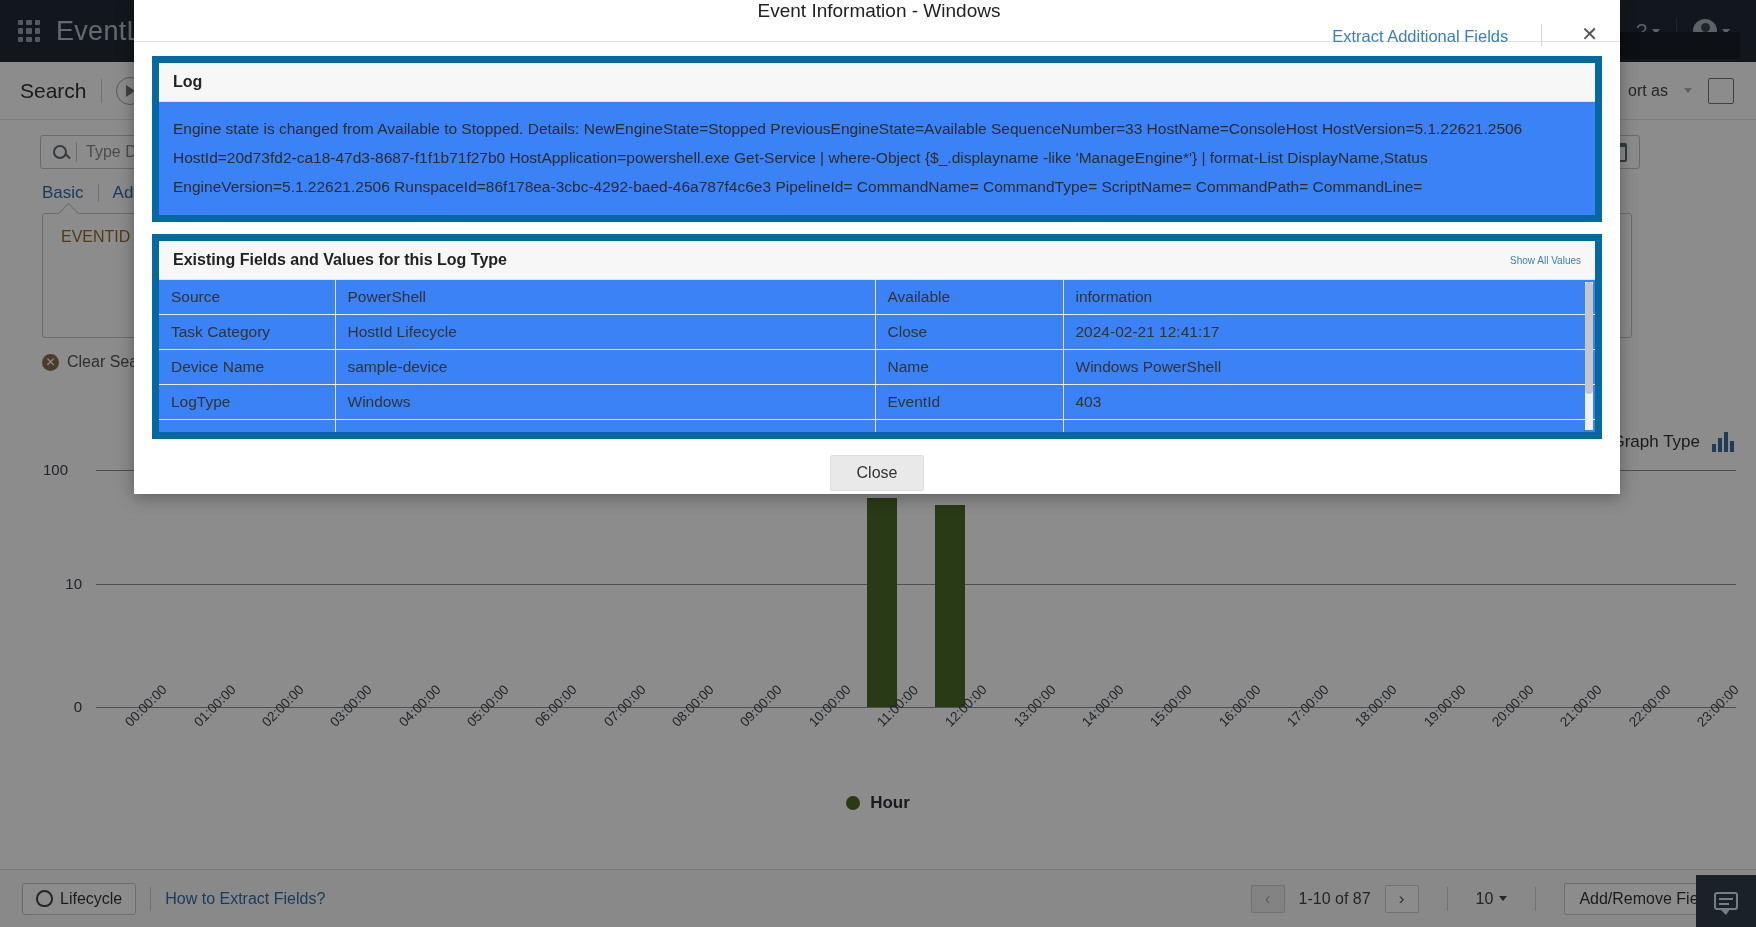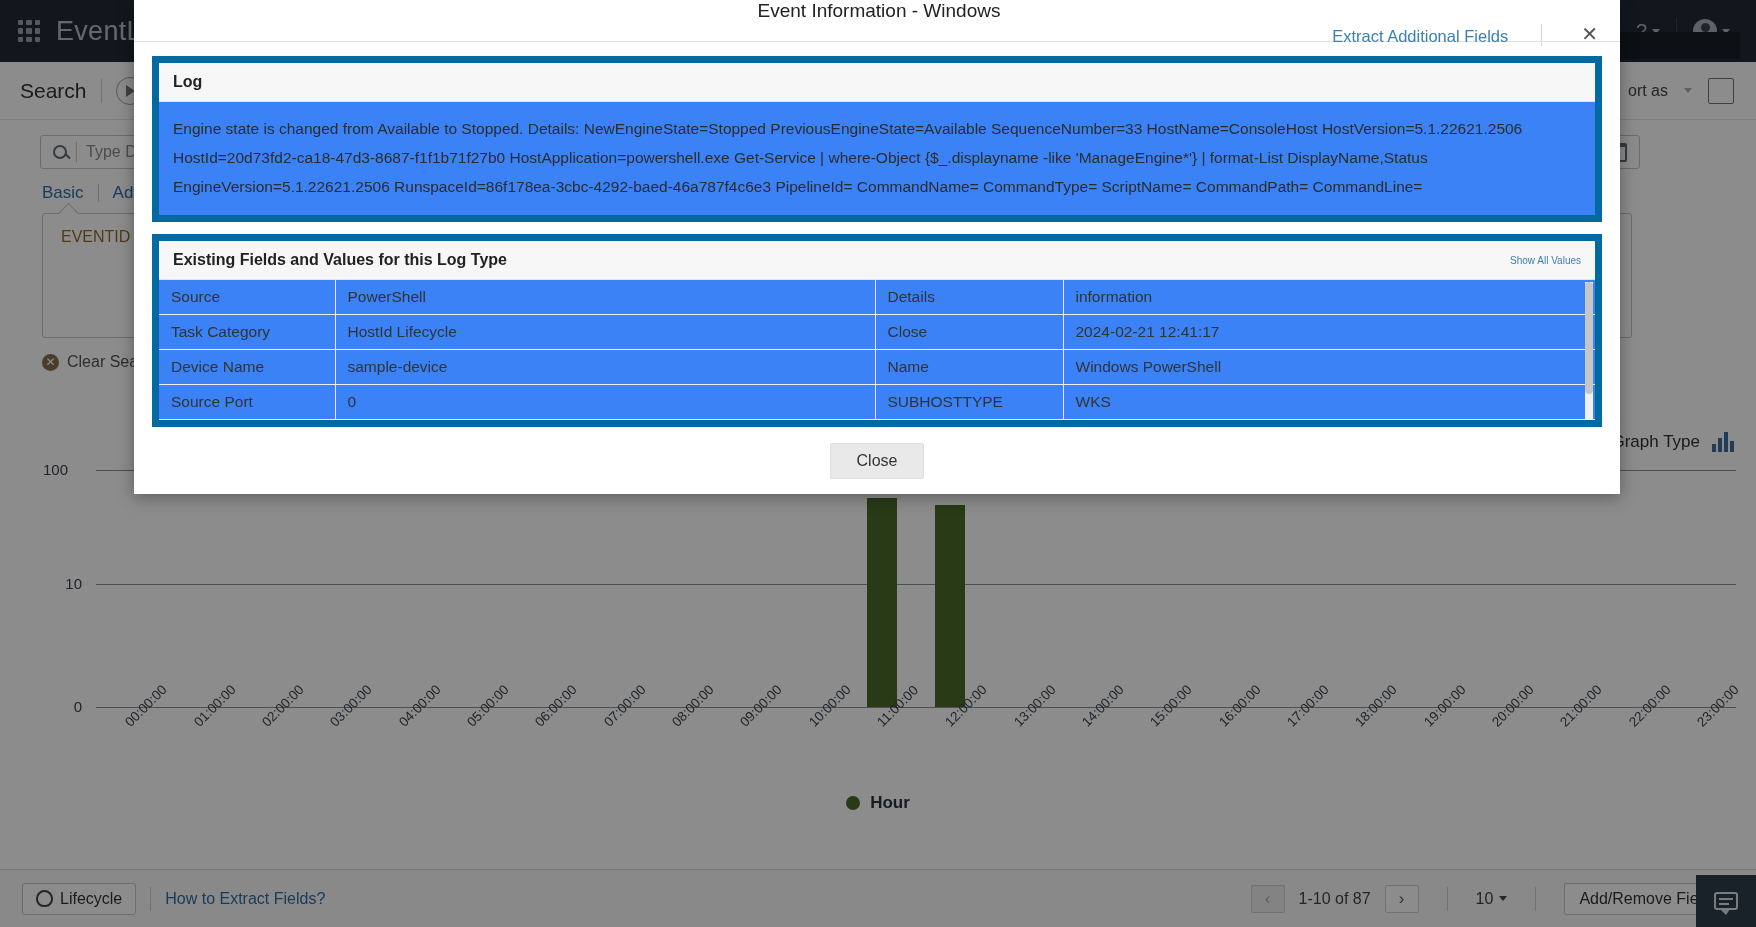--- a/index.html
+++ b/index.html
@@ -360,36 +360,42 @@
         <div class="panel-head">
           <span>Existing Fields and Values for this Log Type</span>
           <a class="right-link">Show All Values</a>
         </div>
         <div class="fields-scroll">
           <table class="fields">
             <tbody id="fields-body">
                 <tr>
                   <td class="k1">Source</td>
                   <td class="v1">PowerShell</td>
-                  <td class="k2">Details</td>
+                  <td class="k2">Available</td>
                   <td class="v2">information</td>
                 </tr>
                 <tr>
                   <td class="k1">Task Category</td>
                   <td class="v1">HostId Lifecycle</td>
                   <td class="k2">Close</td>
                   <td class="v2">2024-02-21 12:41:17</td>
                 </tr>
                 <tr>
                   <td class="k1">Device Name</td>
                   <td class="v1">sample-device</td>
                   <td class="k2">Name</td>
                   <td class="v2">Windows PowerShell</td>
                 </tr>
                 <tr>
+                  <td class="k1">LogType</td>
+                  <td class="v1">Windows</td>
+                  <td class="k2">EventId</td>
+                  <td class="v2">403</td>
+                </tr>
+                <tr>
                   <td class="k1">Source Port</td>
                   <td class="v1">0</td>
                   <td class="k2">SUBHOSTTYPE</td>
                   <td class="v2">WKS</td>
                 </tr>
               </tbody>
           </table>
           <div class="scroll-track"></div>
           <div class="scroll-thumb"></div>
         </div>

